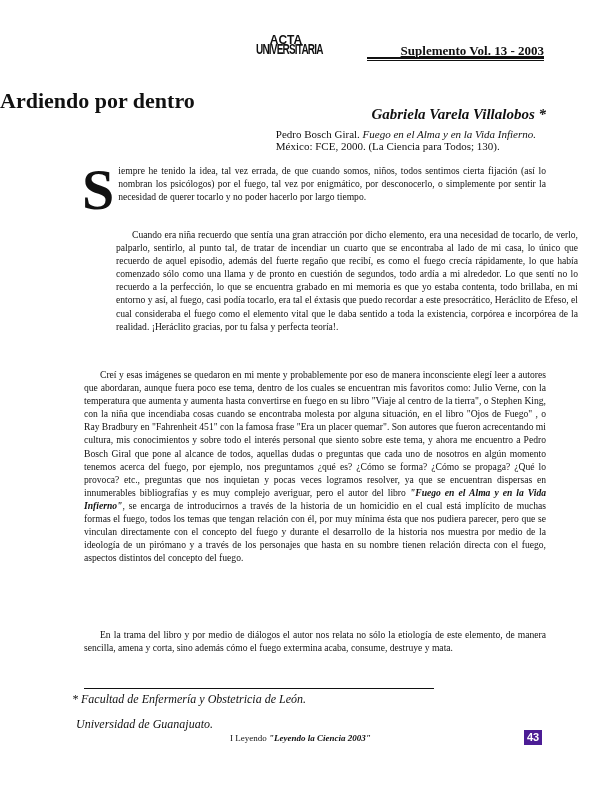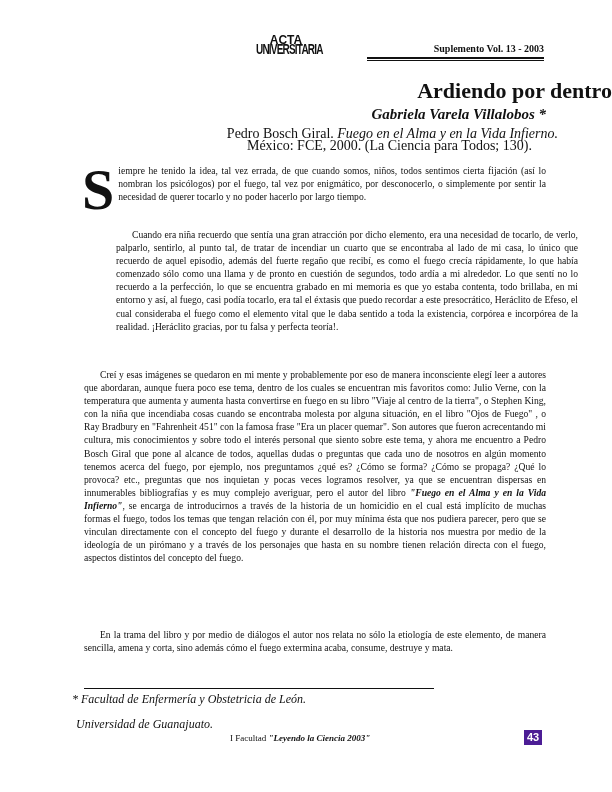--- a/index.html
+++ b/index.html
@@ -2,27 +2,27 @@
 <html><head>
 <meta charset="utf-8">
 <style>
   html, body { margin: 0; padding: 0; background: #ffffff; }
   body { width: 612px; height: 792px; position: relative; overflow: hidden;
          font-family: "Liberation Serif", "DejaVu Serif", serif; color: #111; }
   .logo { position: absolute; left: 256px; top: 34px; width: 60px; text-align: center;
           font-family: "Liberation Sans", sans-serif; font-weight: bold; line-height: 9px; }
   .logo .l1 { font-size: 12px; letter-spacing: 0px; }
   .logo .l2 { font-size: 10px; letter-spacing: -0.8px; transform: scaleY(1.4); display: block; }
-  .supp { position: absolute; right: 68px; top: 43px; font-size: 10px; font-weight: bold; }
+  .supp { position: absolute; right: 68px; top: 43px; font-size: 13px; font-weight: bold; text-decoration: underline; }
   .hdr-rule { position: absolute; left: 367px; top: 57px; width: 177px; height: 4px;
               border-top: 2px solid #111; border-bottom: 1px solid #111; box-sizing: border-box; }
-  .title { position: absolute; left: 0; right: 0; top: 78px; text-align: right;
+  .title { position: absolute; left: 0; right: 0; top: 88px; text-align: left;
            font-size: 22px; font-weight: bold; }
   .author { position: absolute; right: 66px; top: 106px; font-size: 15px; font-weight: bold; font-style: italic; }
-  .ref { position: absolute; right: 54px; top: 128px; font-size: 14px; text-align: center; line-height: 12px; }
+  .ref { position: absolute; right: 76px; top: 128px; font-size: 11px; text-align: left; line-height: 12px; }
   .ref .line2 { margin-right: 6px; }
   .body { position: absolute; left: 84px; width: 462px; font-size: 9.6px; line-height: 13.1px;
           text-align: justify; }
   .p1 { top: 164px; }
   .dropcap { float: left; font-size: 58px; line-height: 44px; margin: 4px 4px 0 -2px; font-weight: bold; }
   .p2 { top: 228px; margin-left: 32px; }
   .p3 { top: 368px; }
   .p4 { top: 605px; margin-top: 23px; }
   .indent { text-indent: 16px; }
   .foot-rule { position: absolute; left: 84px; top: 688px; width: 350px; border-top: 1.5px solid #111; }
@@ -64,15 +64,15 @@
 
 <div class="body p4 indent">En la trama  del libro y por medio de diálogos el autor  nos relata no sólo  la etiología  de este elemento, de manera sencilla,  amena y corta, sino además cómo el fuego extermina acaba, consume, destruye y mata.</div>
 
 <div class="foot-rule"></div>
 <div class="foot">
   <div>* Facultad de Enfermería y Obstetricia de León.</div>
   <div class="u">Universidad de Guanajuato.</div>
 </div>
 
 <div class="footer-center">
-  <span>I Facultad </span><em>"Leyendo la Ciencia 2003"</em>
+  <span>I Leyendo </span><em>"Leyendo la Ciencia 2003"</em>
 </div>
 <div class="pagenum">43</div>
 
 </body></html>

